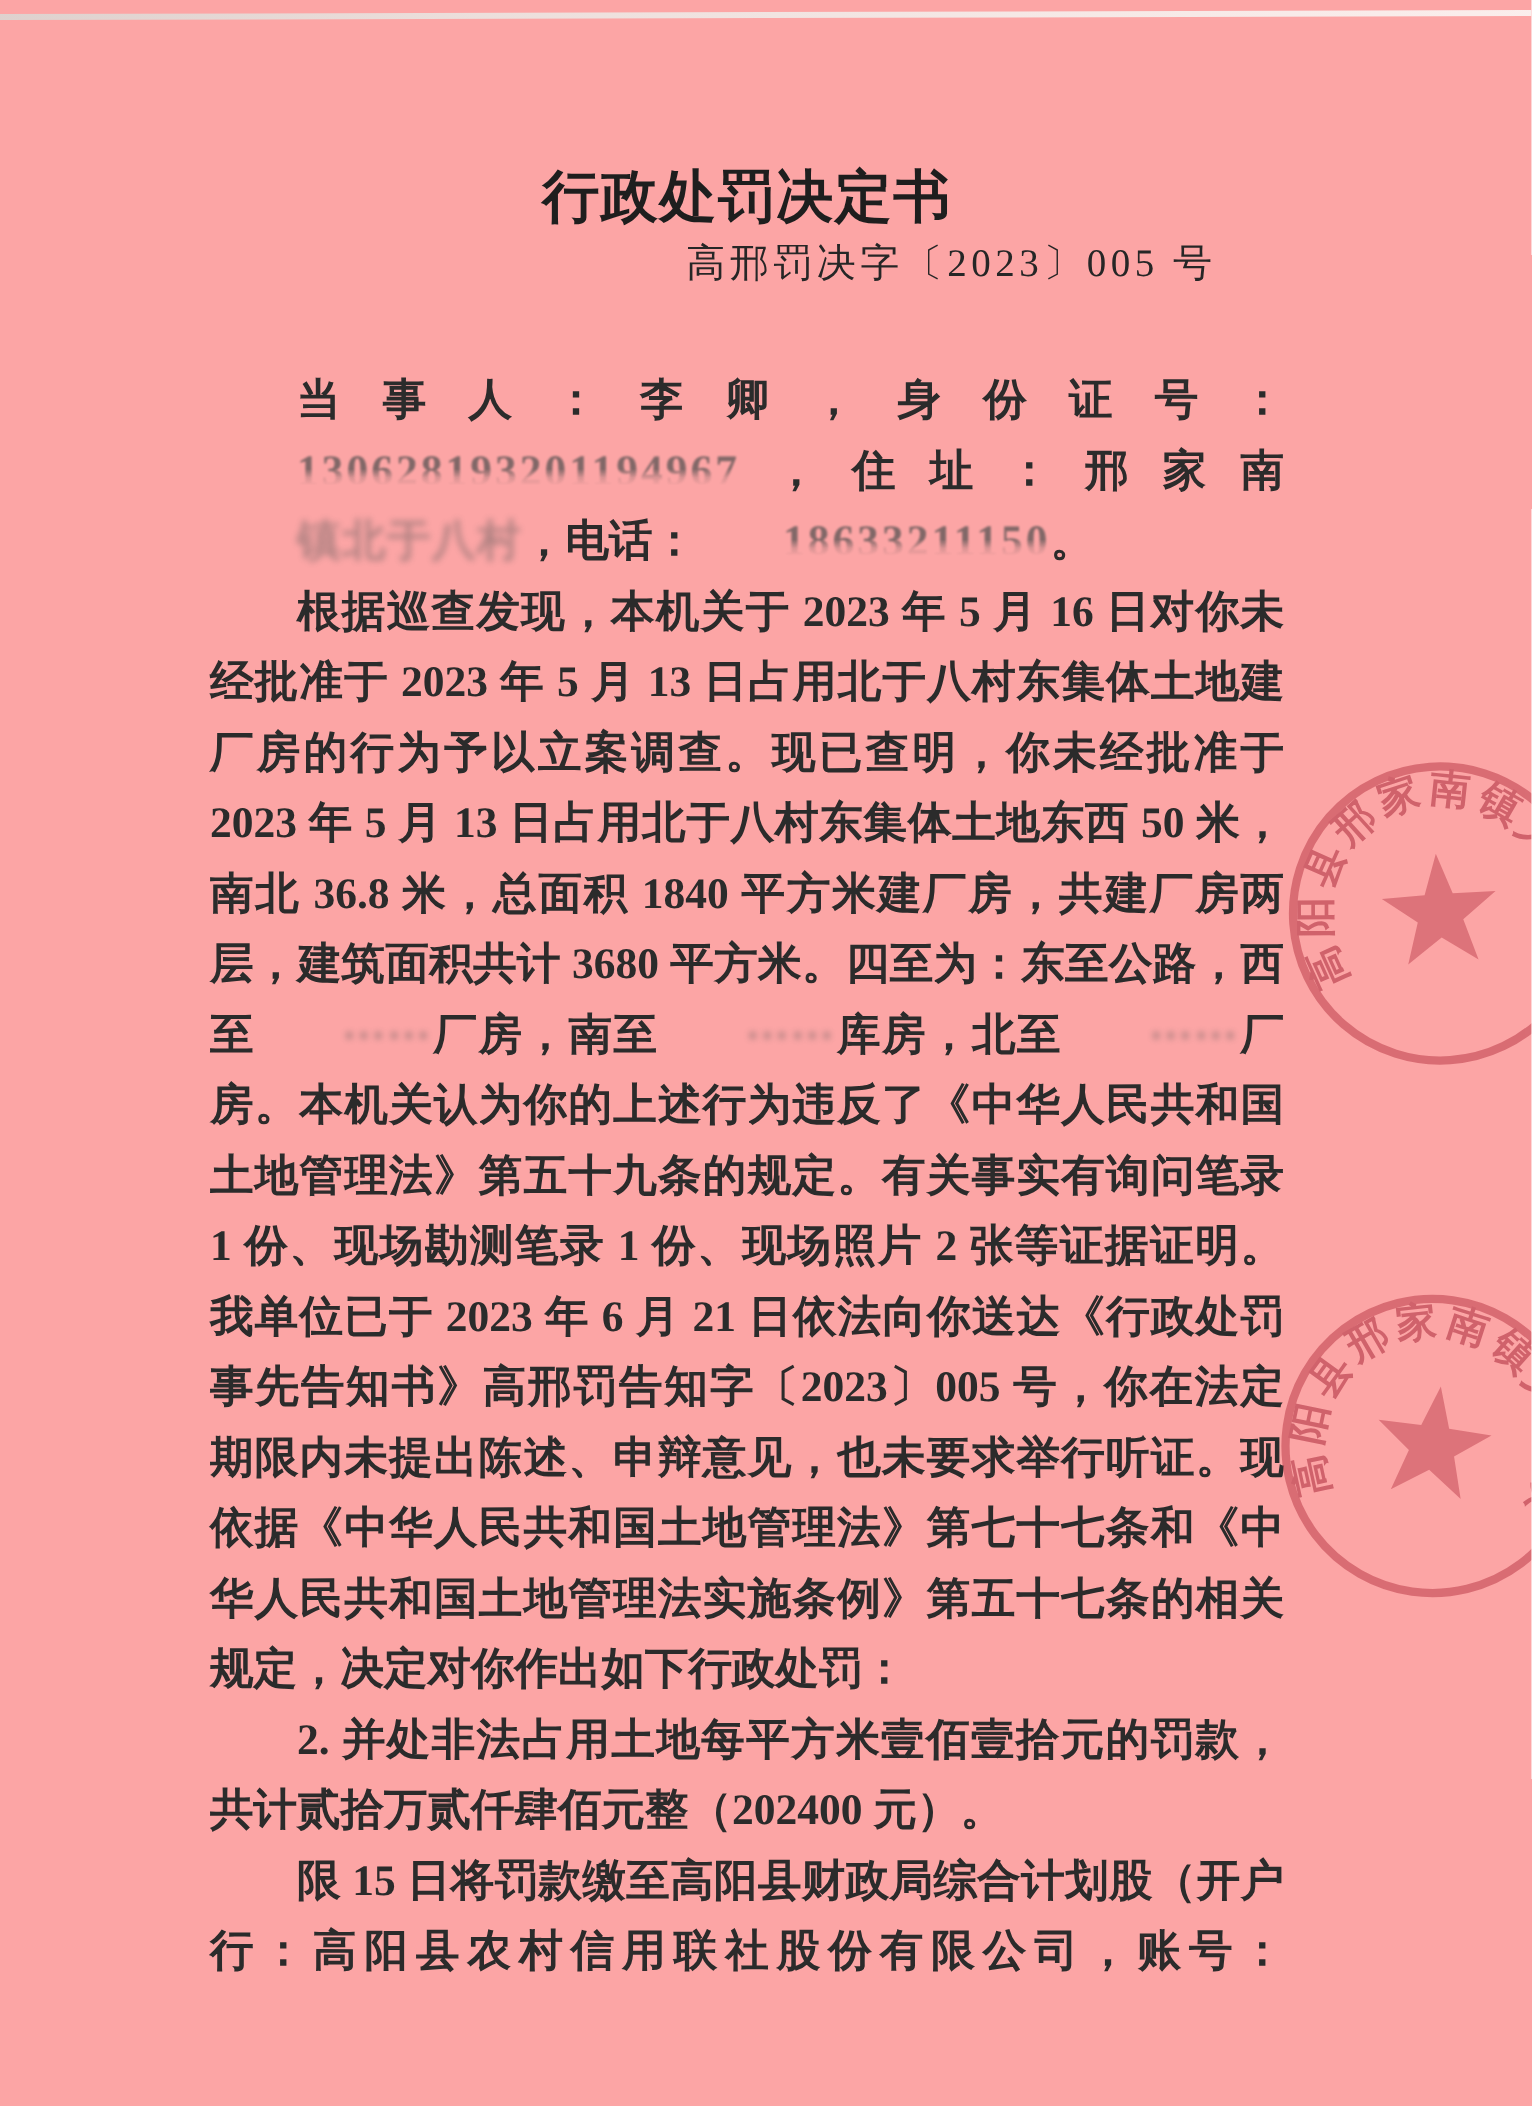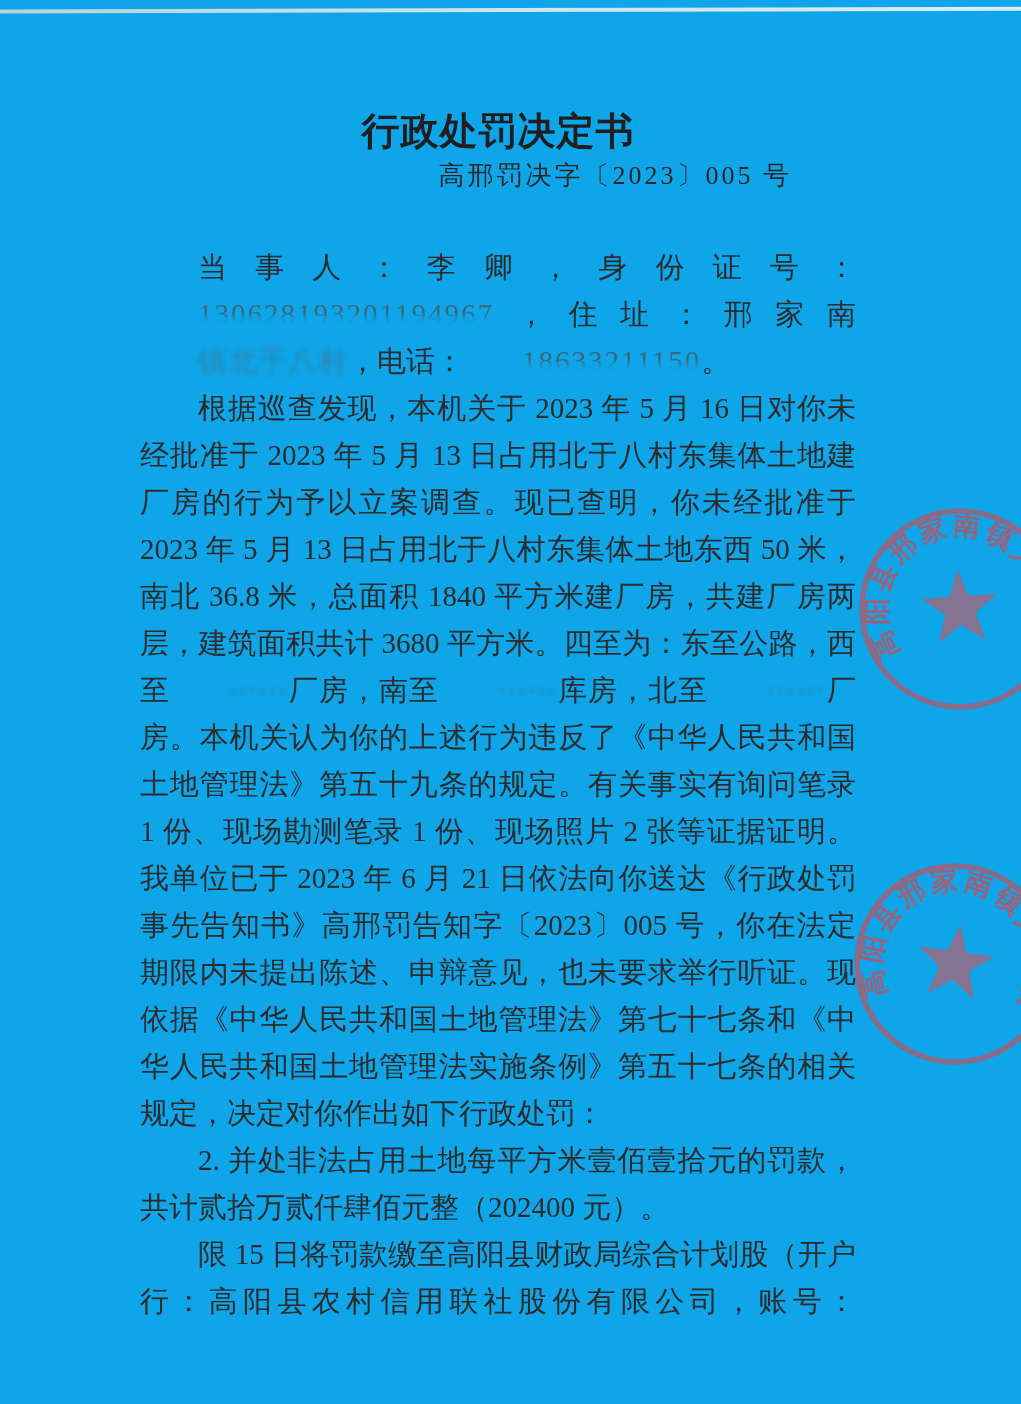--- a/index.html
+++ b/index.html
@@ -1,49 +1,49 @@
 <!DOCTYPE html>
 <html lang="zh"><head>
 <meta charset="utf-8">
 <style>
   html,body{margin:0;padding:0;background:#ffffff;}
   .page{
     position:relative;
     width:1021px;height:1404px;
     margin:0 auto;
-    background:#0ea5e9;
+    background:#fca5a5;
     overflow:hidden;
     font-family:"Liberation Serif","DejaVu Serif",serif;
     color:#2b2b2b;
   }
   .scan-edge{
     position:absolute;top:8px;left:0;width:103%;height:4px;
     background:linear-gradient(90deg,#d9d9d5 0%,#e9e9e5 30%,#f4f4f1 65%,#fbfbf9 100%);
     transform:rotate(-0.15deg);
     opacity:.85;
   }
   .doc-title{
     position:absolute;top:106px;left:140px;width:716px;
     text-align:center;
     font-size:38px;font-weight:bold;color:#1e1e1e;
     letter-spacing:1px;
   }
   .doc-number{
-    position:absolute;top:158px;left:132px;width:716px;
+    position:absolute;top:158px;left:151px;width:716px;
     box-sizing:border-box;padding-right:56px;
     text-align:right;
     font-size:26px;letter-spacing:3px;color:#262626;
   }
   .doc-body{
     position:absolute;top:244px;left:140px;width:716px;
     font-size:29px;line-height:47px;
     text-align:justify;
     color:#2b2b2b;
   }
-  .para{margin:0;text-indent:2em;}
+  .para{margin:0;text-indent:2em;font-weight:bold;}
   .spread-last{text-align-last:justify;}
   .redact-half{
     display:inline-block;
     color:#4e4e4e;opacity:.7;
     filter:blur(0.6px);
     letter-spacing:2px;
     -webkit-mask-image:linear-gradient(180deg,#000 0%,#000 46%,rgba(0,0,0,.3) 58%,transparent 70%);
             mask-image:linear-gradient(180deg,#000 0%,#000 46%,rgba(0,0,0,.3) 58%,transparent 70%);
   }
   .smudge{

